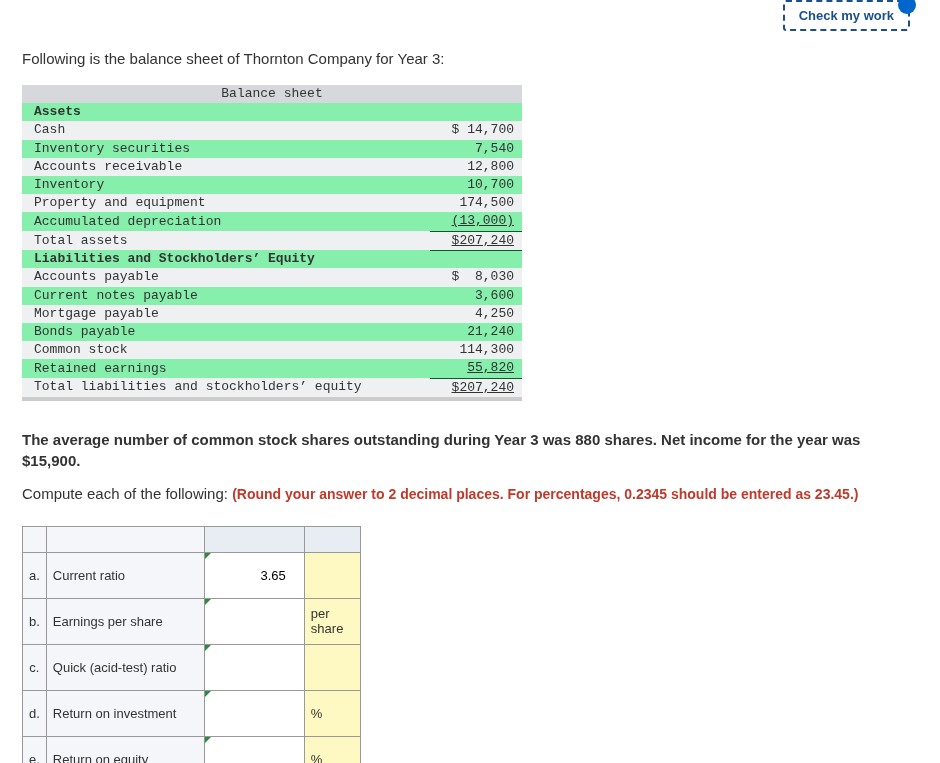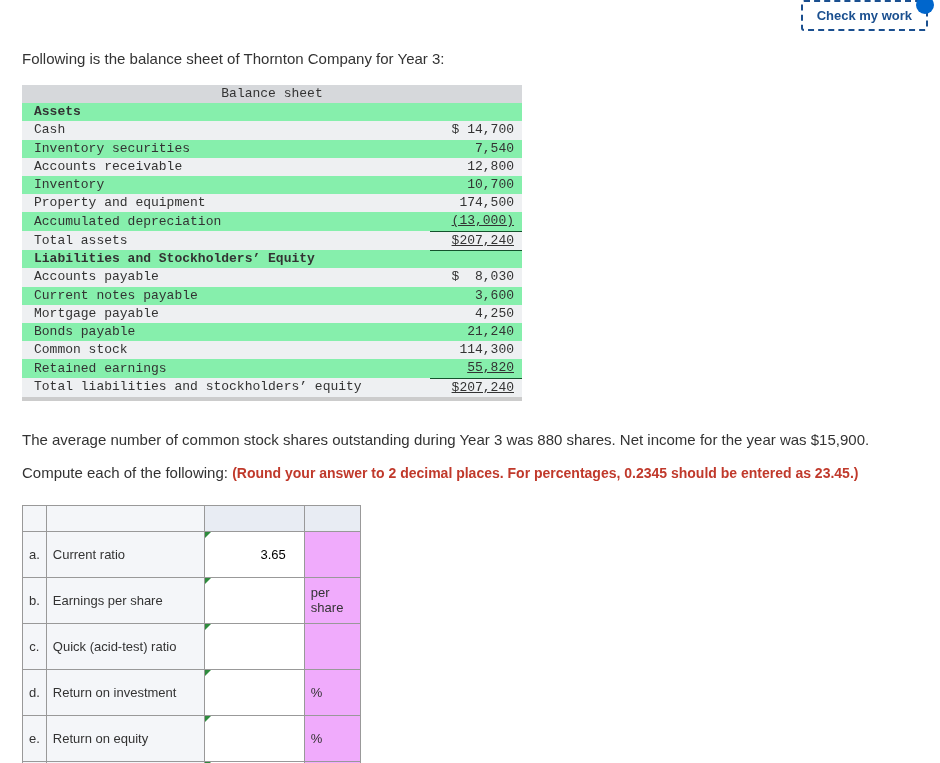--- a/index.html
+++ b/index.html
@@ -7,21 +7,21 @@
     margin: 0;
     padding: 0;
     font-family: Arial, Helvetica, sans-serif;
     font-size: 14px;
     color: #333;
     background: #fff;
     width: 940px;
   }
   .check-btn {
     position: absolute;
-    right: 12px;
+    right: 30px;
     top: 0;
     background: #fff;
     border: 2px dashed #1a4f8f;
     color: #1a4f8f;
     font-weight: bold;
     padding: 6px 14px;
     font-size: 13px;
     border-radius: 3px;
     cursor: pointer;
   }
@@ -49,34 +49,34 @@
     background: #d6d8db;
     text-align: center;
     font-weight: normal;
   }
   .bs-section { font-weight: bold; }
   .bs-label { padding-left: 12px !important; }
   .bs-amt { text-align: right; white-space: pre; }
   .stripe-odd { background: #eef0f2; }
   .stripe-even { background: #86efac; }
   .underline { border-bottom: 1px solid #14532d; text-decoration: underline; }
-  .para { font-size: 15px; margin: 28px 0 14px 0; line-height: 1.4; }
+  .para { font-size: 15px; margin: 28px 0 14px 0; line-height: 1.4; font-weight: bold; }
   .req-head { font-weight: bold; font-size: 15px; }
   .req-text { font-size: 15px; }
   .red-note { color: #c0392b; font-weight: bold; }
   .answer-table {
     margin-top: 24px;
     border-collapse: collapse;
     font-size: 13px;
   }
   .answer-table td {
     border: 1px solid #999;
     padding: 3px 6px;
     height: 22px;
-    background: #f0abfc;
+    background: #fef9c3;
   }
   .answer-table tr:first-child td {
     background: #e8ecf3;
     height: 26px;
   }
   .at-letter { width: 22px; text-align: center; background: #f4f6f9 !important; }
   .at-label { width: 158px; background: #f4f6f9 !important; }
   .at-input-cell {
     width: 100px;
     padding: 12px !important;

